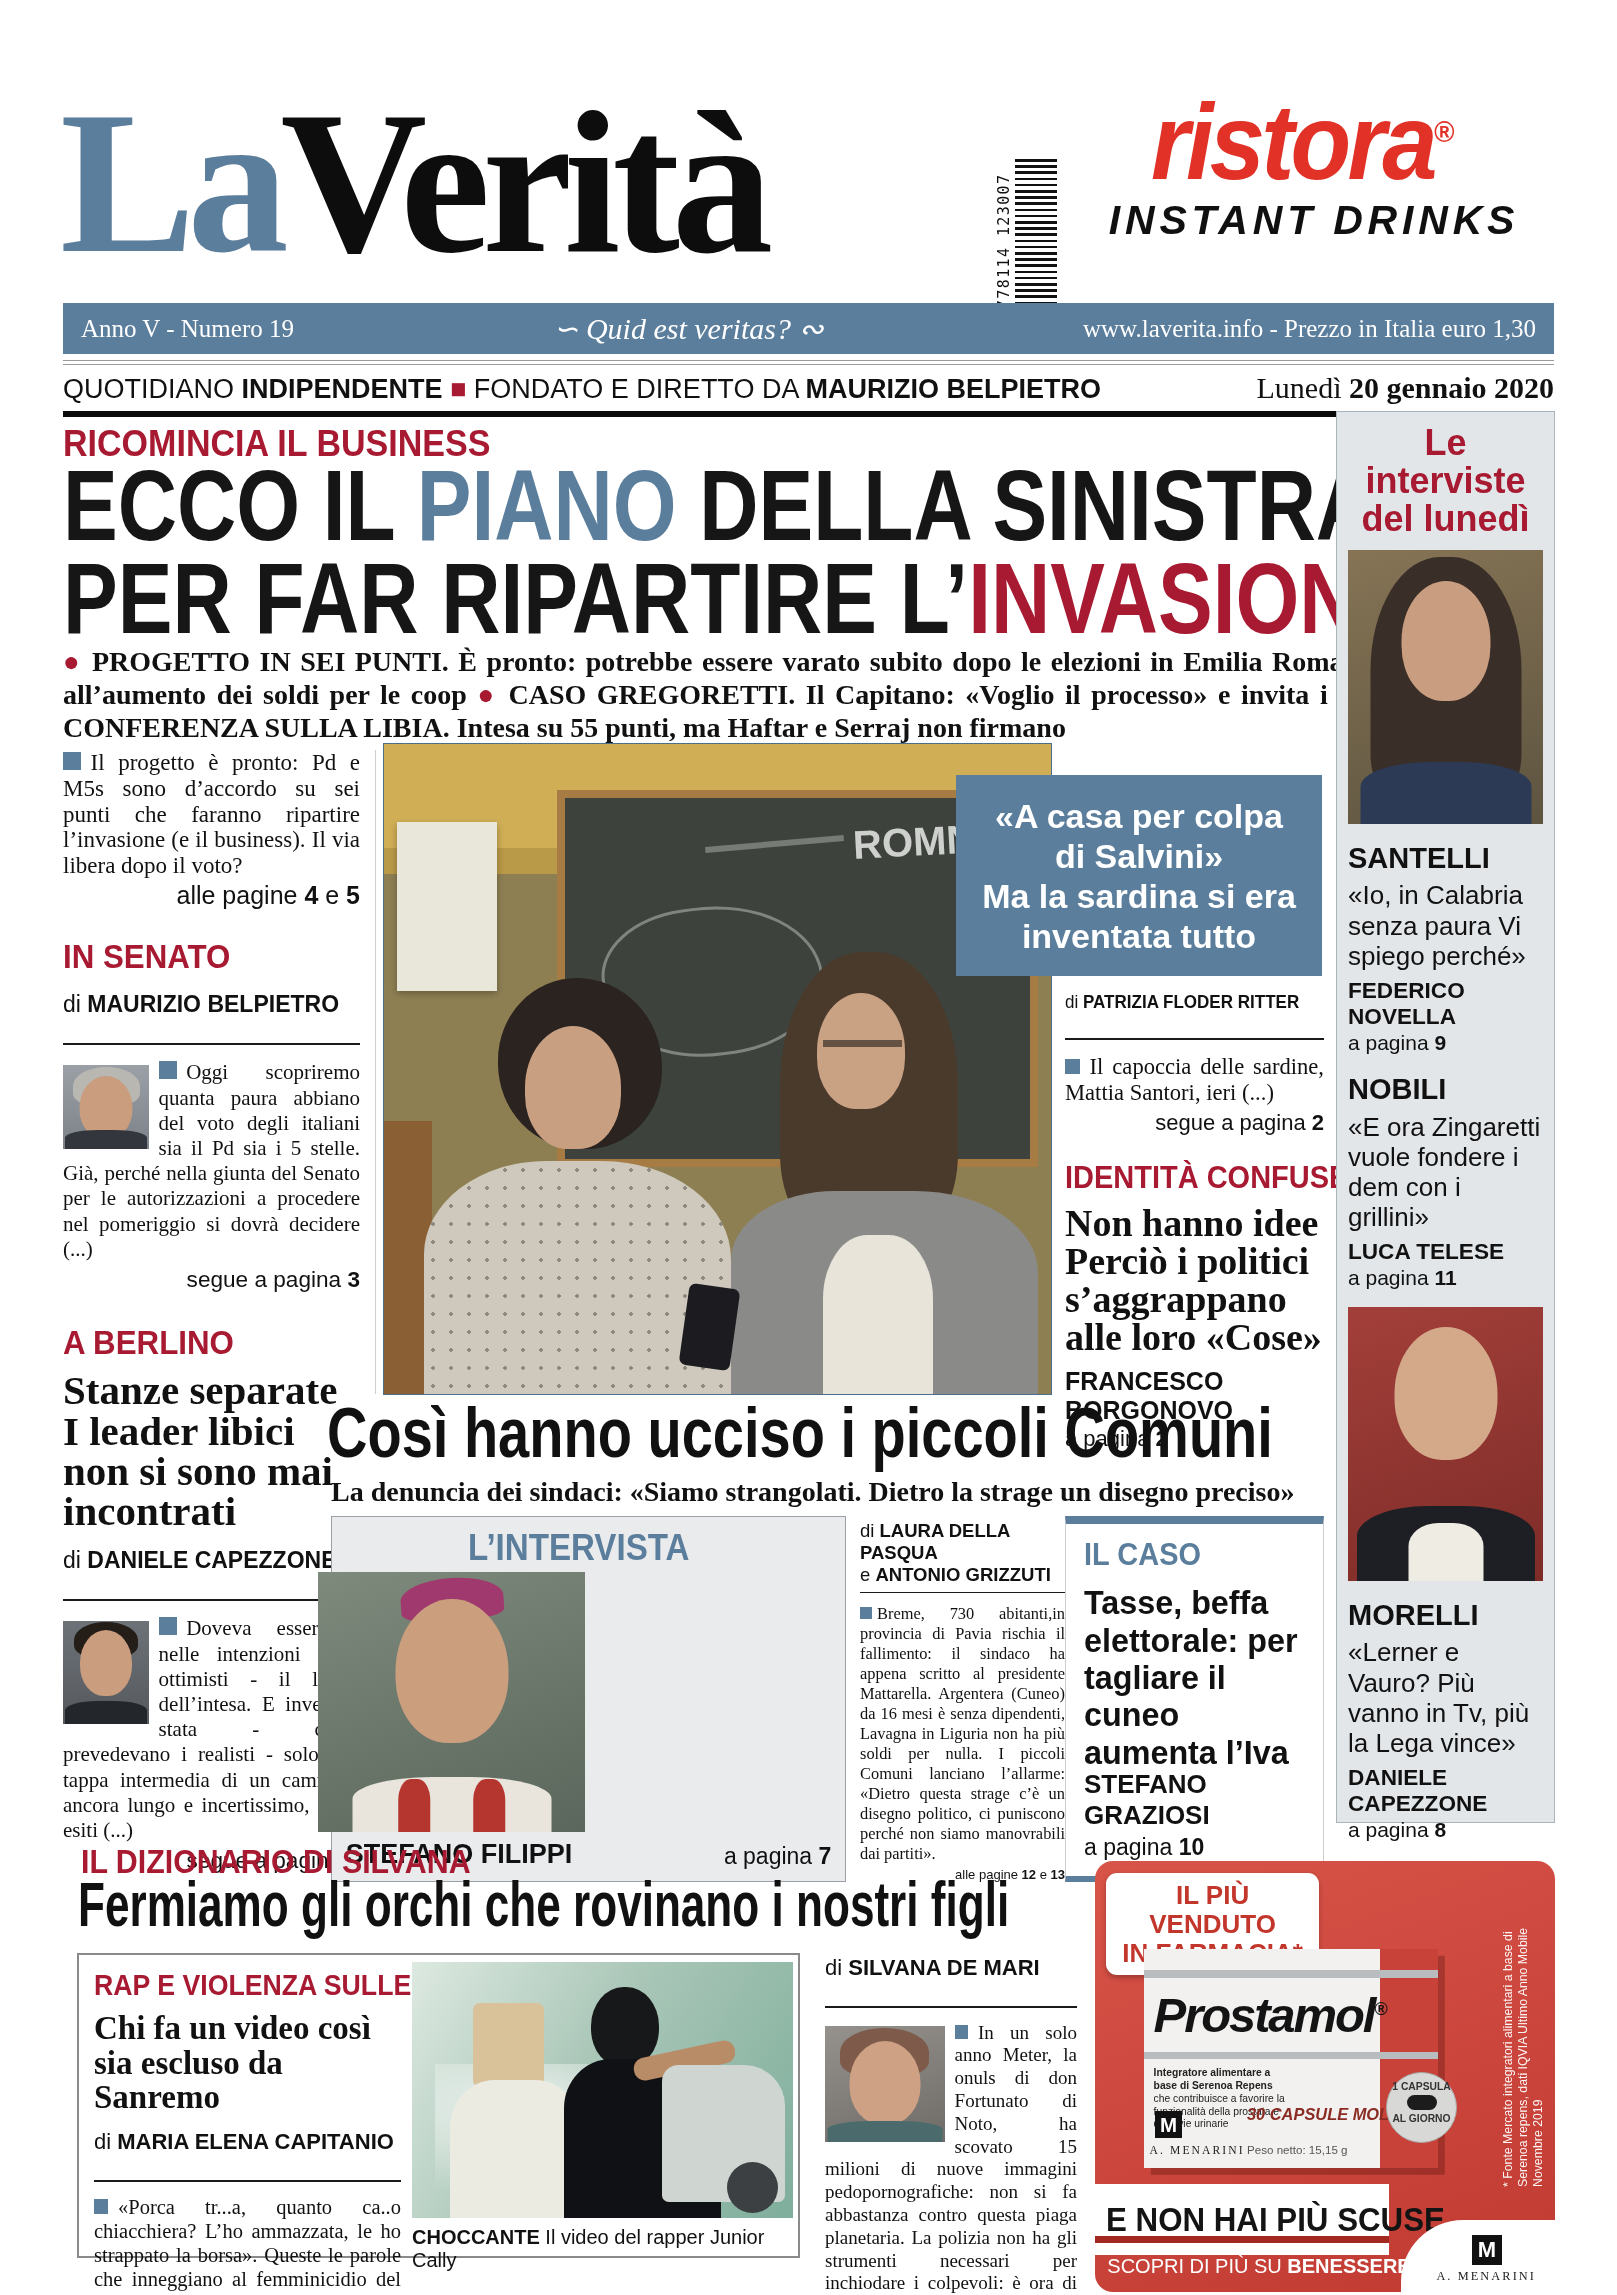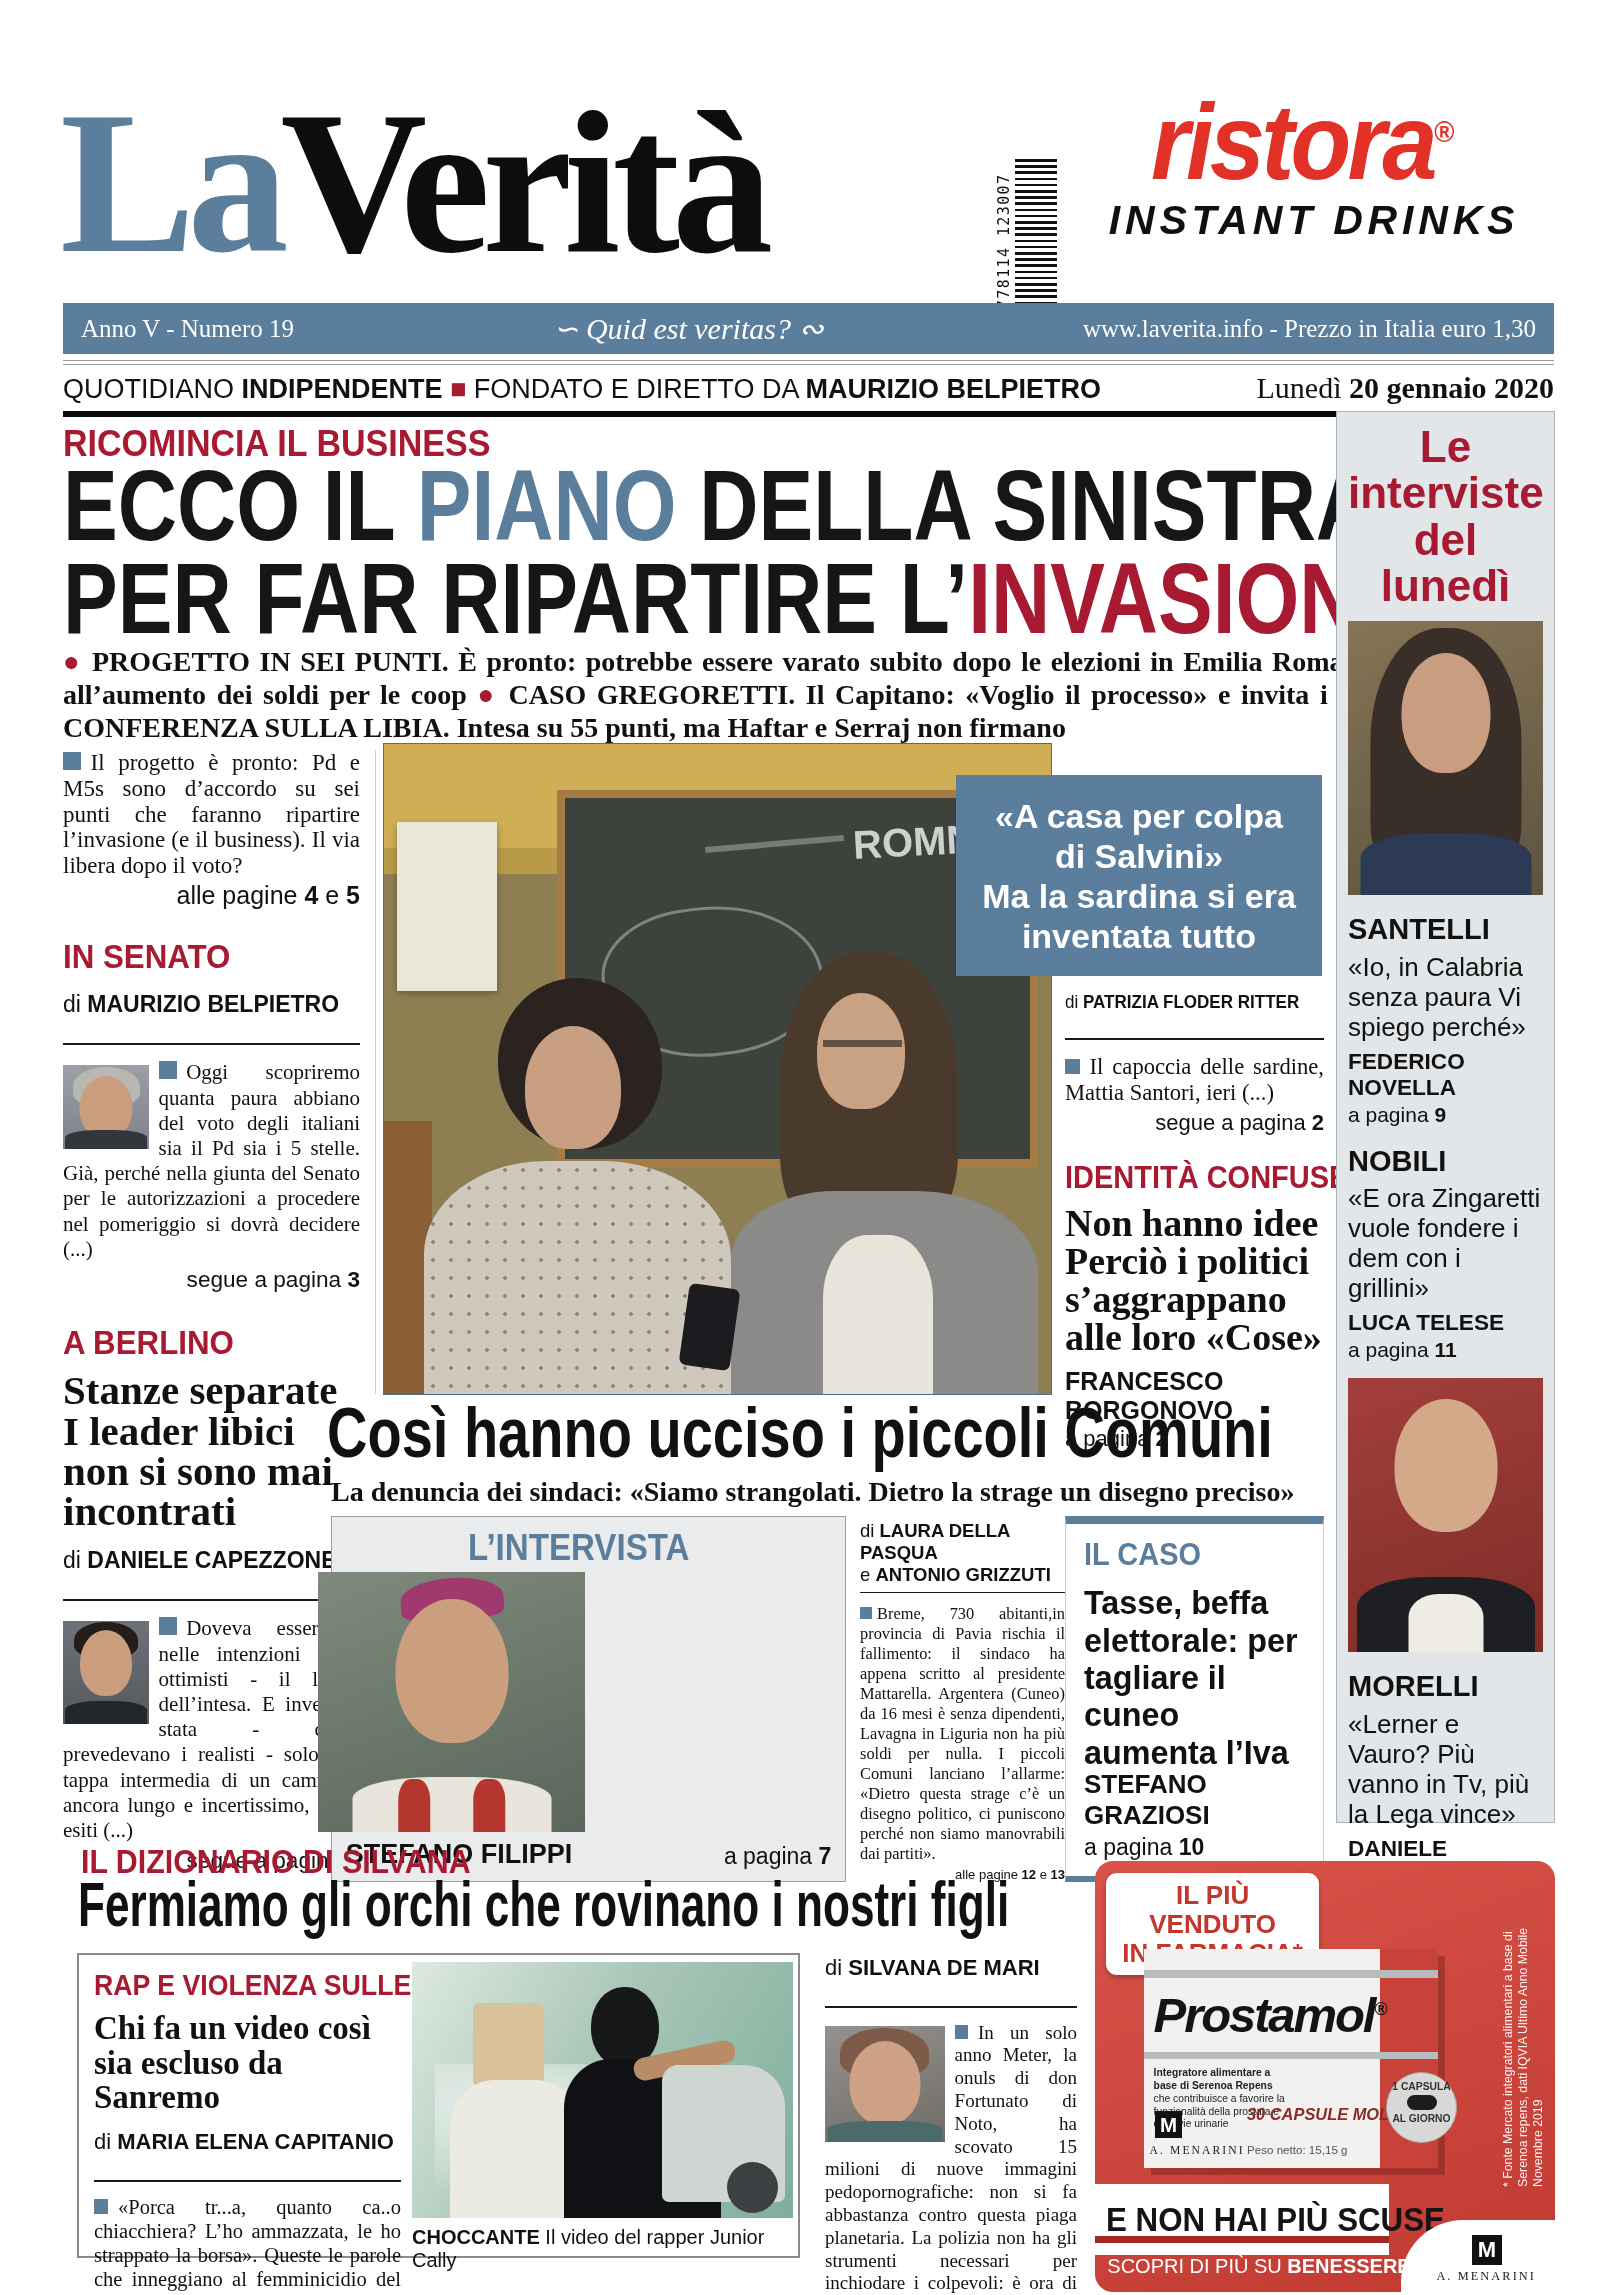--- a/index.html
+++ b/index.html
@@ -150,21 +150,21 @@
       <span class="bsq" style="width:15px;height:15px;"></span><span>Il capoccia delle sardine, Mattia Santori, ieri (...)</span>
       <div class="pgref" style="font-size:22px;margin-top:2.7px;"><span>segue a pagina </span><span class="b">2</span></div>
     </div>
     <div class="kicker" style="font-size:31.5px;margin-top:23px;"><span class="cx cx92">IDENTITÀ CONFUSE</span></div>
     <div style="font-size:38px;font-weight:700;line-height:1.0;margin-top:8.2px;">Non hanno idee Perciò i politici s’aggrappano alle loro «Cose»</div>
     <div class="sans" style="font-size:25px;font-weight:700;margin-top:11px;">FRANCESCO BORGONOVO</div>
     <div class="sans" style="font-size:22px;margin-top:1.4px;"><span>a pagina </span><span class="b">2</span></div>
   </div>
 
   <div class="abs" style="left:1336px;top:411px;width:219px;height:1412px;background:#e2e6e9;border:1.4px solid #aab4bb;box-sizing:border-box;padding:12.3px 11px;">
-    <div class="kicker" style="font-size:44px;text-align:center;line-height:1.05;white-space:pre-line;">Le interviste
+    <div class="kicker" style="font-size:36px;text-align:center;line-height:1.05;white-space:pre-line;">Le interviste
 del lunedì</div>
 
     <div class="avatar" style="width:100%;height:274px;margin-top:12.3px;background:linear-gradient(160deg,#867455,#5d5440);">
       <div class="av-hair" style="left:50%;transform:translateX(-50%);top:6.8px;width:151px;height:246px;background:#3a2e28;border-radius:46% 46% 20% 20%;"></div>
       <div class="av-face" style="top:31.5px;width:89px;height:120px;background:#c99d80;"></div>
       <div class="av-body" style="width:171px;height:62px;background:#2c3a55;"></div>
     </div>
     <div class="sb-name">SANTELLI</div>
     <div class="sb-quote">«Io, in Calabria senza paura Vi spiego perché»</div>
     <div class="sb-author">FEDERICO NOVELLA</div>

